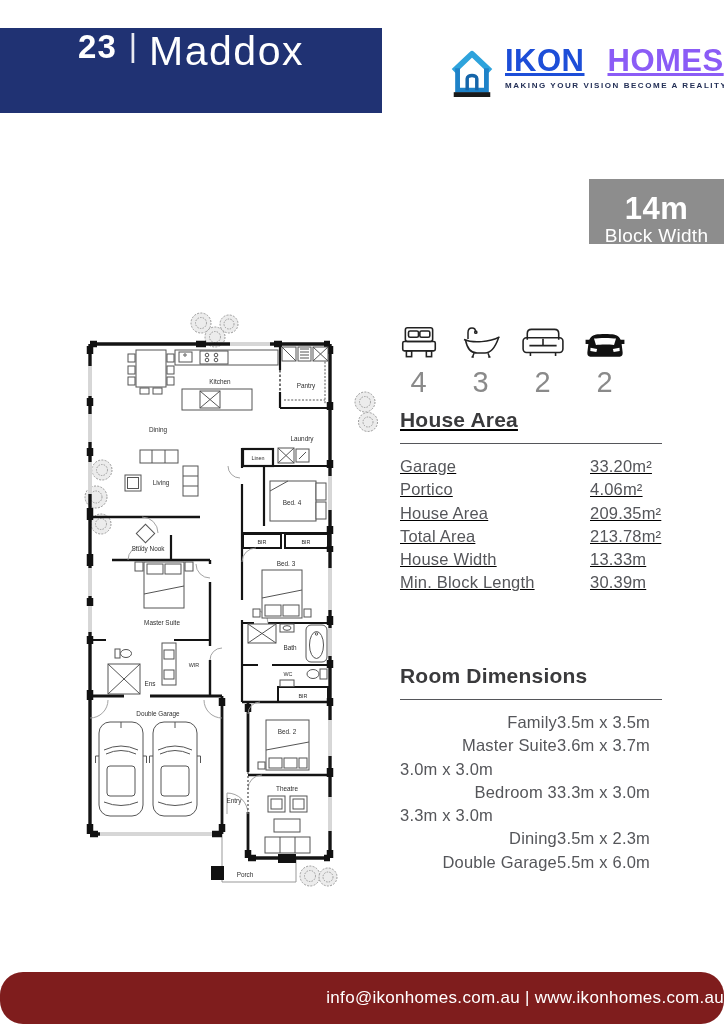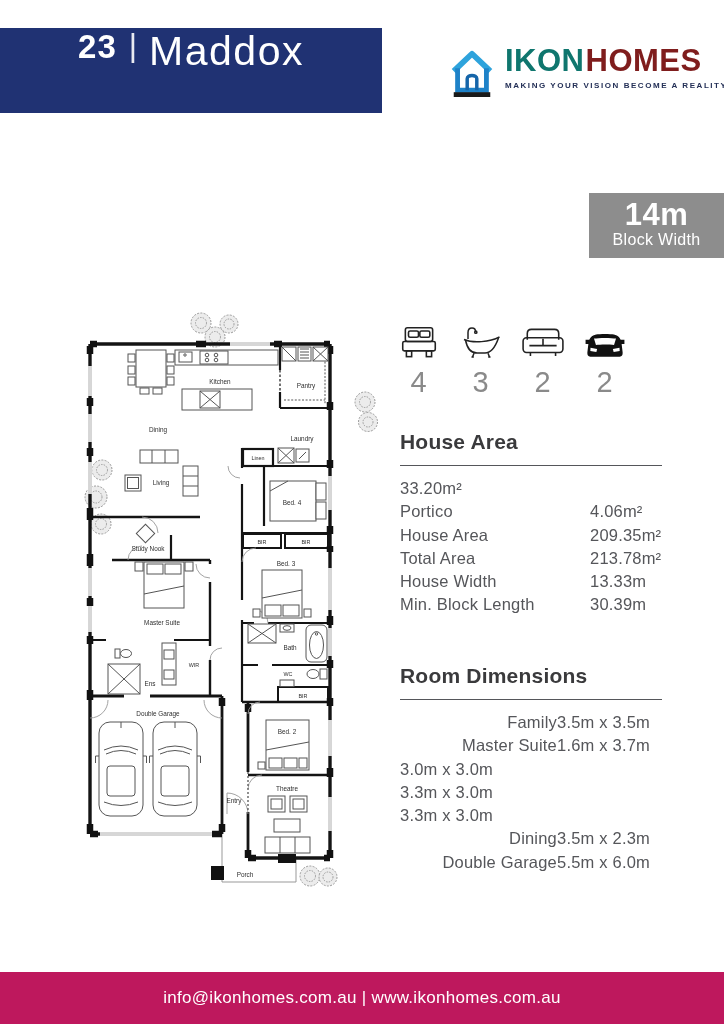--- a/index.html
+++ b/index.html
@@ -10,49 +10,49 @@
   .title-box { position:absolute; left:0; top:28px; width:382px; height:85px; background:#203273;
     display:flex; align-items:flex-start; justify-content:center; color:#fff; }
   .title-num { font-size:33px; font-weight:700; letter-spacing:1px; }
   .title-sep { font-size:32px; font-weight:300; margin:0 12px; color:rgba(255,255,255,0.9); transform:translateY(-1px); }
   .title-name { font-size:41px; font-weight:400; letter-spacing:1.5px; }
 
   
   .logo { position:absolute; left:447px; top:44px; display:flex; align-items:flex-start; }
   .logo-text { margin-left:8px; }
   .brand { font-size:31px; font-weight:800; letter-spacing:0.5px; line-height:34px; white-space:nowrap; }
-  .brand .ikon { color:#0f766e; }
-  .brand .homes { color:#7f1d1d; margin-left:1px; }
+  .brand .ikon { color:#1d4ed8;text-decoration:underline; }
+  .brand .homes { color:#8b5cf6; margin-left:23px;text-decoration:underline; }
   .tagline { font-size:8px; font-weight:700; letter-spacing:1.55px; color:#243057; margin-top:3px; white-space:nowrap; }
 
   
-  .badge { position:absolute; left:589px; top:193px; width:135px; height:65px; background:#8d8d8d;
-    color:#fff; text-align:center; padding-top:5px; }
+  .badge { position:absolute; left:589px; top:179px; width:135px; height:65px; background:#8d8d8d;
+    color:#fff; text-align:center; padding-top:13px; }
   .badge-value { font-size:31px; font-weight:700; line-height:33px; letter-spacing:0.5px; }
-  .badge-label { font-size:16px; font-weight:400; letter-spacing:0.3px; }
+  .badge-label { font-size:19px; font-weight:400; letter-spacing:0.3px; }
 
   
   .stats { position:absolute; left:393px; top:325px; width:238px; display:flex; justify-content:space-between; }
   .stat { width:52px; display:flex; flex-direction:column; align-items:center; }
   .stat svg { display:block; }
   .stat-num { font-size:29px; color:#8a8a8a; font-weight:400; margin-top:5px; letter-spacing:1px; }
 
   
   .spec-block { position:absolute; left:400px; width:262px; }
   .spec-title { font-size:21px; font-weight:700; color:#3a3a3c; letter-spacing:0.2px; }
   .spec-rule { border:none; border-top:1.4px solid #55565a; margin-top:11px; }
   .spec-rows { margin-top:13px; }
   .spec-row { display:flex; height:23.3px; align-items:baseline; font-size:16.5px; color:#55565a; letter-spacing:0.2px; }
   .ha .spec-label { width:190px; }
   .rd .spec-label { width:157px;text-align:right; }
   .spec-value { white-space:nowrap; }
 
   
-  .footer { position:absolute; left:0; top:972px; width:724px; height:52px; background:#be185d;
-    display:flex; align-items:center; justify-content:center; }
+  .footer { position:absolute; left:0; top:972px; width:724px; height:52px; background:#7f1d1d;
+    display:flex; align-items:center; justify-content:flex-end;border-radius:23px; }
   .footer-text { color:#fff; font-size:17px; letter-spacing:0.3px; }
 
   
   .plan { position:absolute; left:82px; top:310px; width:300px; height:580px; }
   .plan svg text { font-family:"Liberation Sans", sans-serif; fill:#2e2e2e; }
   .pl { font-size:6.4px; }
   .pl-s { font-size:5.4px; }
 </style>
 </head>
 <body>
@@ -132,25 +132,26 @@
           <path d="M6,30 C4,30 3,28.2 3.2,26 L4.2,17.5 C4.8,12.5 7.5,9.8 11.5,9 C15,8.2 25,8.2 28.5,9 C32.5,9.8 35.2,12.5 35.8,17.5 L36.8,26 C37,28.2 36,30 34,30 Z" fill="#111"></path>
           <path d="M9.5,12.8 C14,11.9 26,11.9 30.5,12.8 L28.6,19 C24.5,18.3 15.5,18.3 11.4,19 Z" fill="#fff"></path>
           <path d="M6.2,21.5 L12.5,22.8 L11.8,25.6 L6,24.6 Z" fill="#fff"></path>
           <path d="M33.8,21.5 L27.5,22.8 L28.2,25.6 L34,24.6 Z" fill="#fff"></path>
         </svg>
       </span>
       <div class="stat-num">2</div>
     </div>
   </div>
 
-  <div class="spec-block ha" style="top:430px;">
+  <div class="spec-block ha" style="top:408px;text-decoration:underline;">
     <div class="spec-title">House Area</div>
     <hr class="spec-rule">
     <div class="spec-rows">
       <div class="spec-row">
+          <span class="spec-label">Garage</span>
           <span class="spec-value">33.20m²</span>
         </div>
       <div class="spec-row">
           <span class="spec-label">Portico</span>
           <span class="spec-value">4.06m²</span>
         </div>
       <div class="spec-row">
           <span class="spec-label">House Area</span>
           <span class="spec-value">209.35m²</span>
         </div>
@@ -172,26 +173,27 @@
   <div class="spec-block rd" style="top:664px;">
     <div class="spec-title">Room Dimensions</div>
     <hr class="spec-rule">
     <div class="spec-rows">
       <div class="spec-row">
           <span class="spec-label">Family</span>
           <span class="spec-value">3.5m x 3.5m</span>
         </div>
       <div class="spec-row">
           <span class="spec-label">Master Suite</span>
-          <span class="spec-value">1.6m x 3.7m</span>
+          <span class="spec-value">3.6m x 3.7m</span>
         </div>
       <div class="spec-row">
           <span class="spec-value">3.0m x 3.0m</span>
         </div>
       <div class="spec-row">
+          <span class="spec-label">Bedroom 3</span>
           <span class="spec-value">3.3m x 3.0m</span>
         </div>
       <div class="spec-row">
           <span class="spec-value">3.3m x 3.0m</span>
         </div>
       <div class="spec-row">
           <span class="spec-label">Dining</span>
           <span class="spec-value">3.5m x 2.3m</span>
         </div>
       <div class="spec-row">

